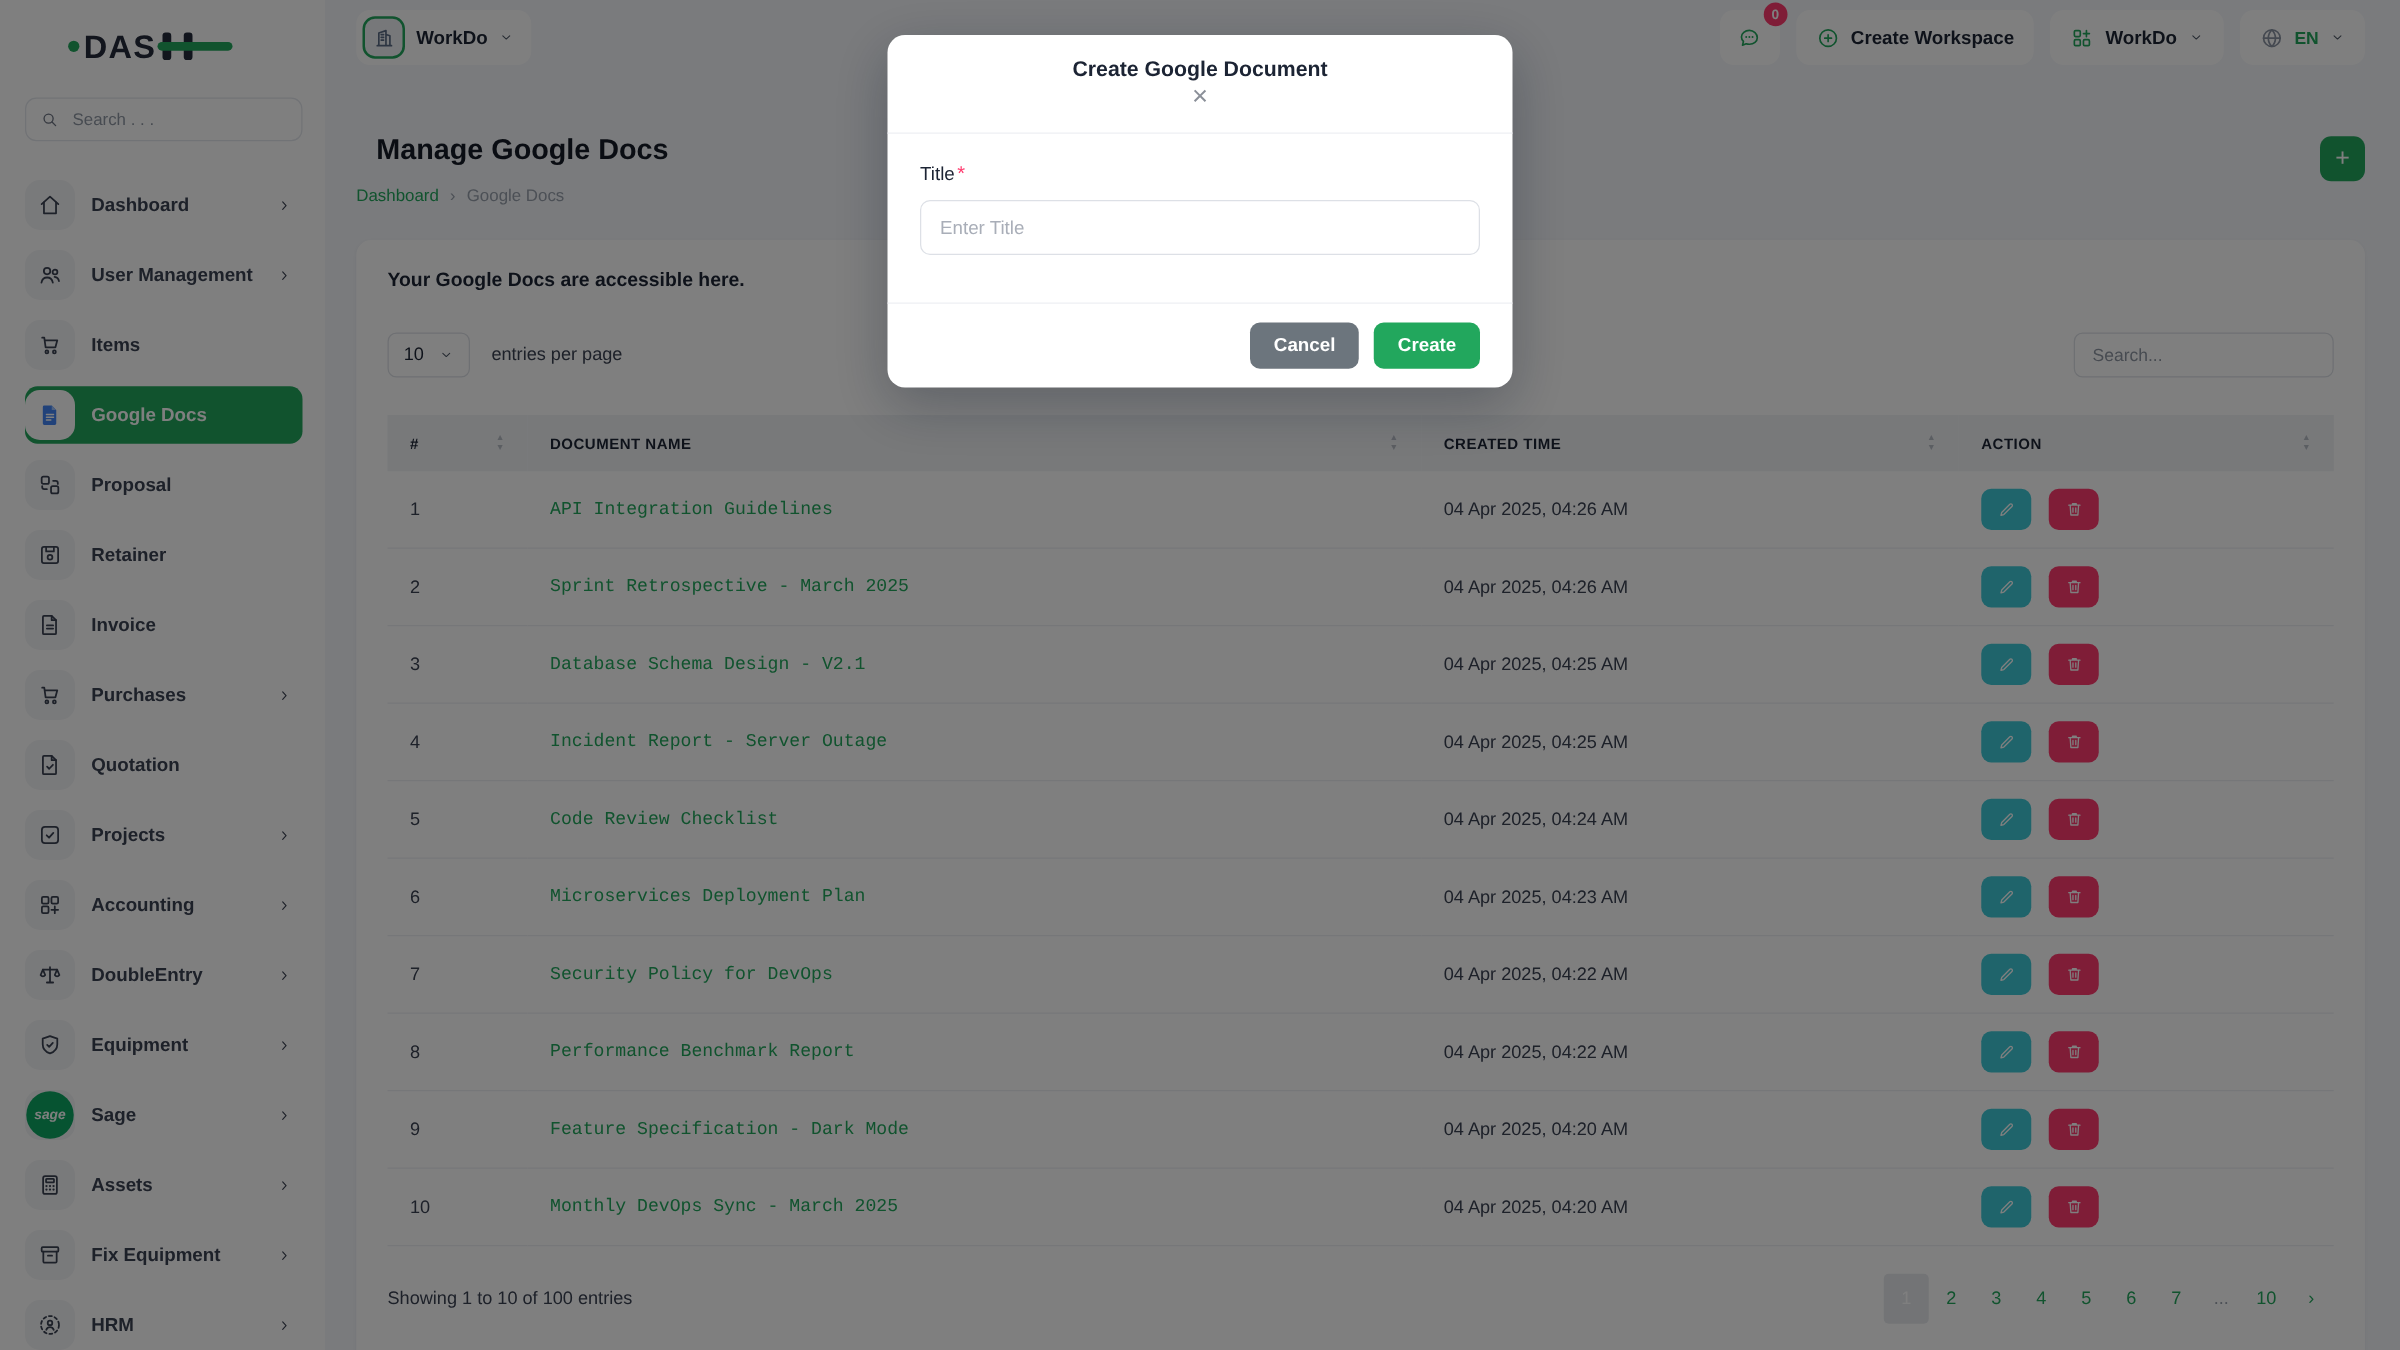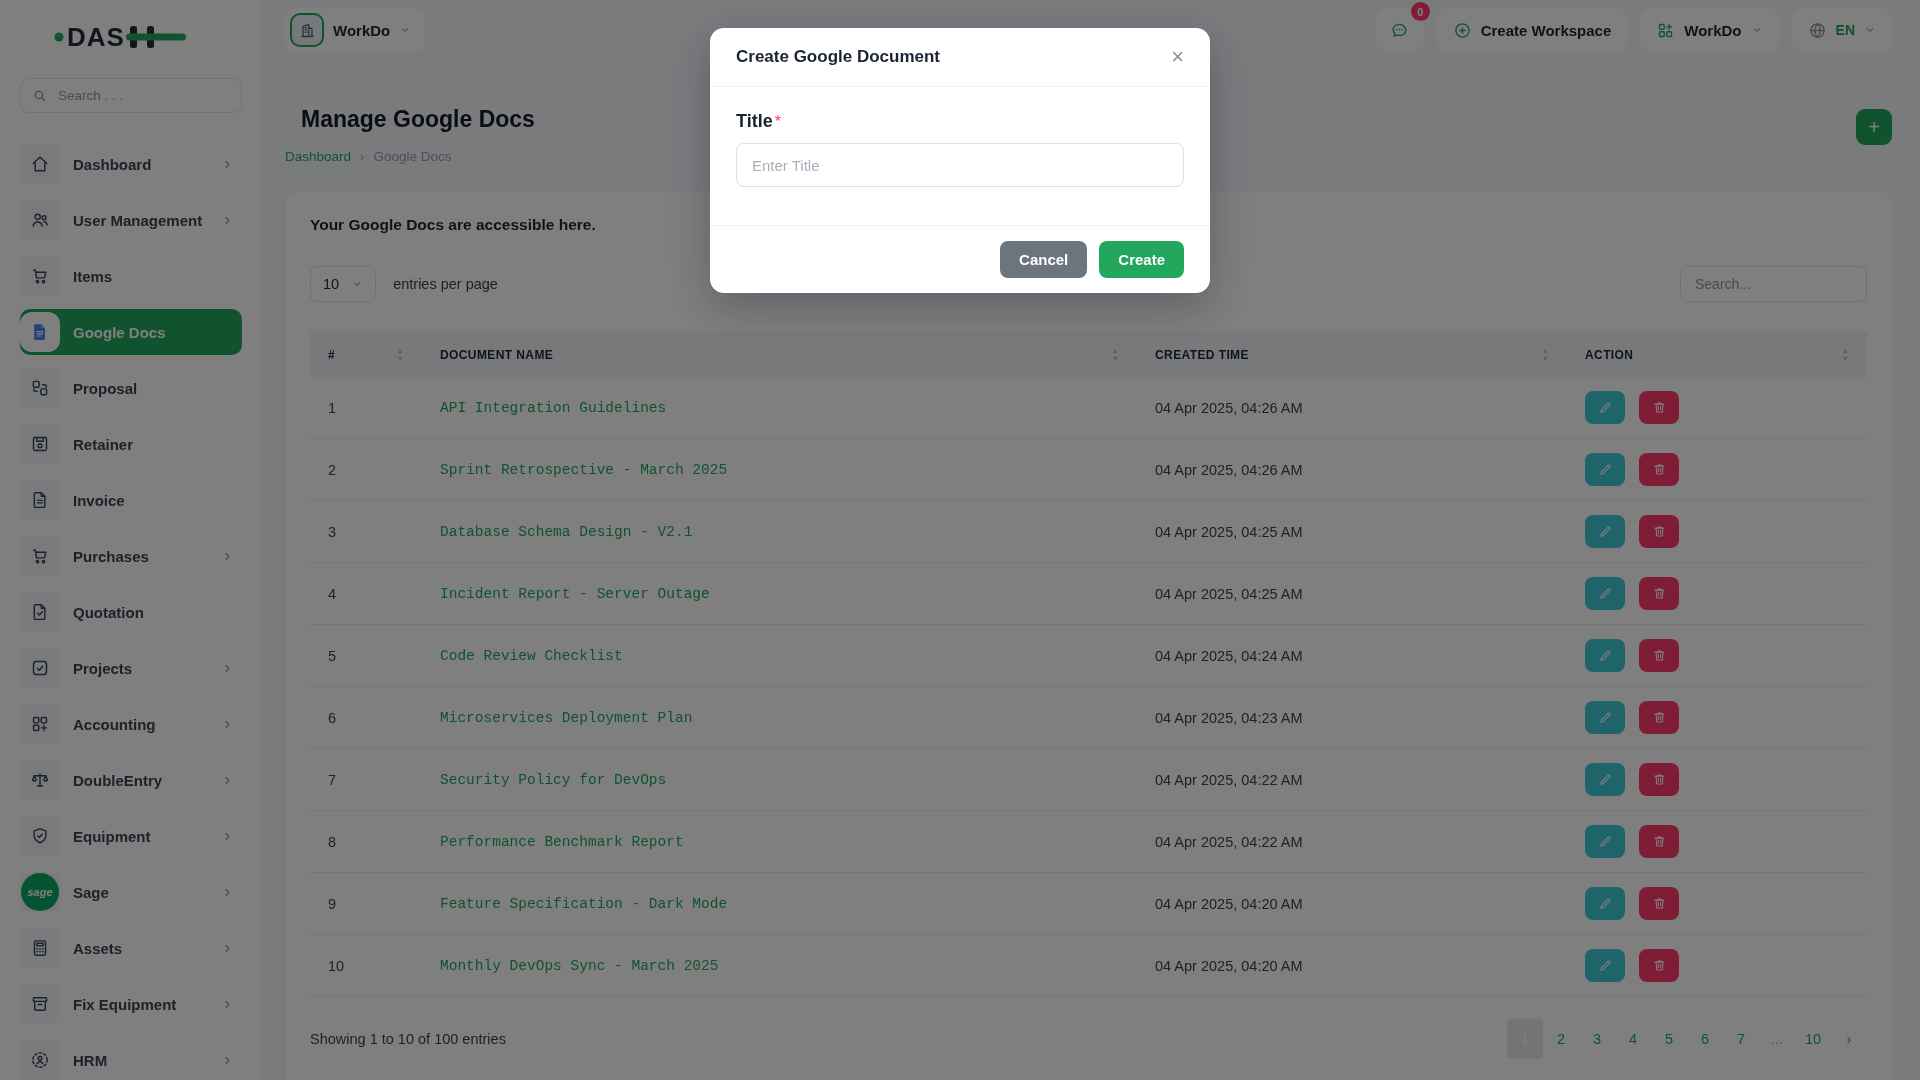--- a/index.html
+++ b/index.html
@@ -59,21 +59,21 @@
   .bc-current{color:var(--muted);}
   .add-btn{width:36px;height:36px;border-radius:9px;border:0;background:var(--accent);color:#fff;
            font-size:20px;line-height:1;display:flex;align-items:center;justify-content:center;cursor:pointer;}
 
   .card{background:#fff;border-radius:12px;margin-top:28px;padding:24px 25px;height:900px;box-shadow:0 1px 3px rgba(20,30,50,.05);}
   .card-intro{font-size:15.5px;font-weight:700;color:var(--dark);}
   .controls{display:flex;align-items:center;margin-top:32px;}
   .select-box{display:flex;align-items:center;gap:12px;height:36px;border:1px solid #dde0e6;border-radius:7px;
               padding:0 12px;font-size:14.5px;color:var(--dark);cursor:pointer;}
   .entries-label{margin-left:17px;font-size:14.5px;color:var(--text);}
-  .table-search{margin-left:auto;width:187px;height:36px;border:1px solid #dde0e6;border-radius:7px;
+  .table-search{margin-left:auto;width:208px;height:36px;border:1px solid #dde0e6;border-radius:7px;
                 padding:0 14px;font-size:14px;color:var(--text);outline:none;font-family:inherit;}
   .table-search::placeholder{color:#8f97a3;}
 
   table{width:100%;border-collapse:collapse;margin-top:30px;}
   thead th{background:#f0f2f5;padding:15px 18px;text-align:left;font-size:12px;font-weight:700;
            letter-spacing:.4px;color:var(--dark);}
   th:nth-child(1){width:112px;} th:nth-child(3){width:430px;} th:nth-child(4){width:300px;}
   .th-inner{display:flex;justify-content:space-between;align-items:center;gap:6px;}
   .sort{display:flex;flex-direction:column;color:#b7bcc5;font-size:7px;line-height:1.1;}
   tbody td{padding:20px 18px;border-bottom:1px solid #edeff3;font-size:14.5px;color:var(--text);}
@@ -89,25 +89,25 @@
   .pagination{display:flex;list-style:none;margin:0;padding:0;}
   .page-item{min-width:36px;height:40px;display:flex;align-items:center;justify-content:center;
              font-size:14.5px;color:var(--accent);cursor:pointer;}
   .page-item.active{background:#e6e9ed;color:#fff;border-radius:4px;}
   .page-item.muted{color:var(--muted);cursor:default;}
 
   
   .overlay{position:fixed;inset:0;background:var(--overlay);z-index:50;}
   .modal{position:fixed;left:50%;transform:translateX(-50%);top:28px;width:500px;background:#fff;
          border-radius:14px;z-index:60;box-shadow:0 14px 44px rgba(10,20,40,.28);}
-  .modal-header{display:flex;justify-content:space-between;align-items:center;padding:18px 26px;border-bottom:1px solid #eef0f3;}
+  .modal-header{display:flex;justify-content:space-between;align-items:center;padding:18px 26px;border-bottom:1px solid #eef0f3;flex-direction:column;}
   .modal-title{margin:0;font-size:17px;font-weight:700;color:var(--dark);}
   .modal-close{border:0;background:none;font-size:22px;color:#8a8f98;line-height:1;cursor:pointer;padding:0;font-family:inherit;}
   .modal-body{padding:24px 26px 38px;}
-  .field-label{font-size:18px;font-weight:700;color:var(--dark);}
+  .field-label{font-size:15px;font-weight:400;color:var(--dark);}
   .req{color:var(--danger);margin-left:2px;}
   .modal-input{margin-top:11px;width:100%;height:44px;border:1px solid #dde0e6;border-radius:8px;
                padding:0 15px;font-size:15px;color:var(--text);outline:none;font-family:inherit;}
   .modal-input::placeholder{color:#a9aeb8;}
   .modal-footer{display:flex;justify-content:flex-end;gap:12px;padding:15px 26px;border-top:1px solid #eef0f3;}
   .btn{border:0;border-radius:8px;padding:10px 19px;font-size:15px;font-weight:600;color:#fff;cursor:pointer;font-family:inherit;}
   .btn-cancel{background:var(--secondary);margin-left:28px;}
   .btn-create{background:var(--accent);}
 
   .ico{display:inline-flex;}

